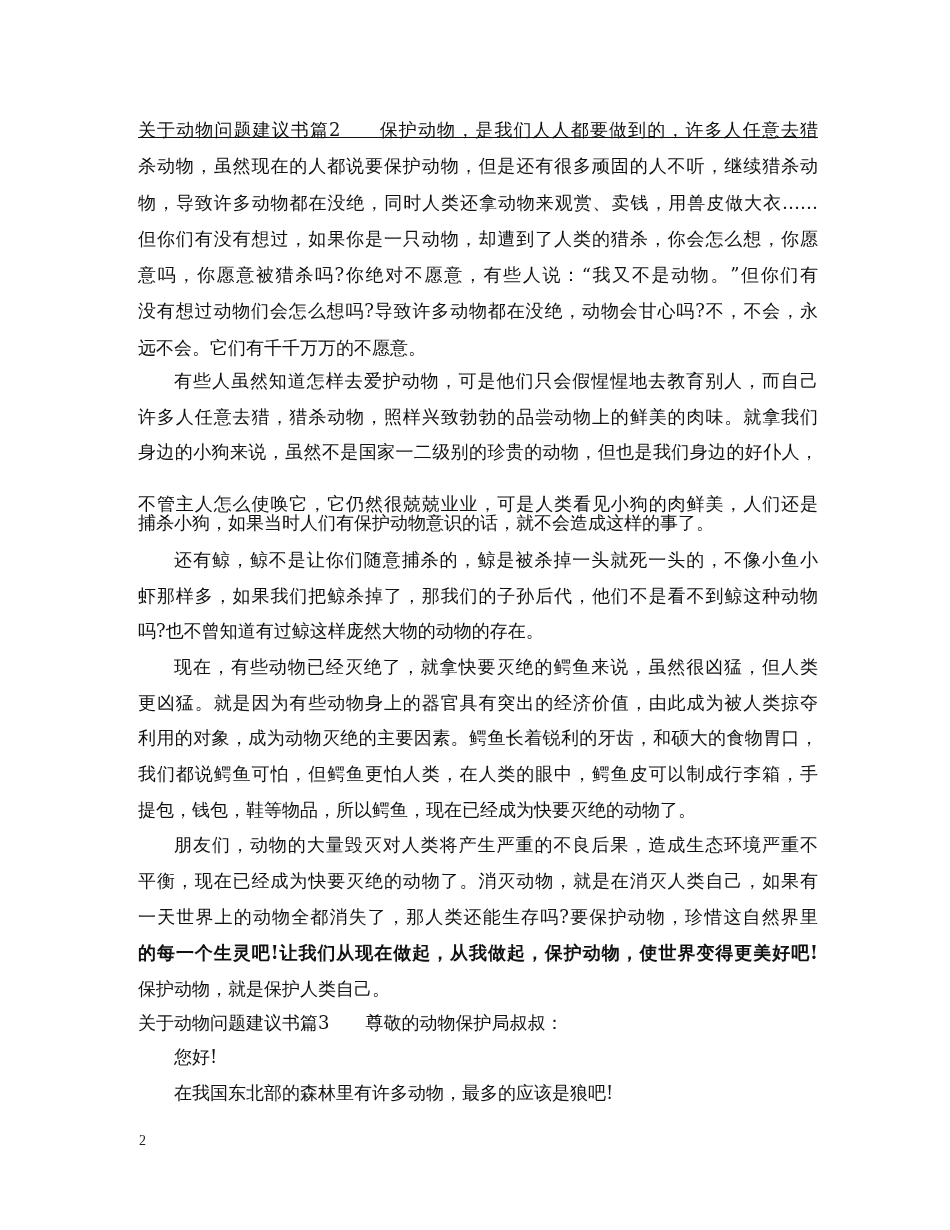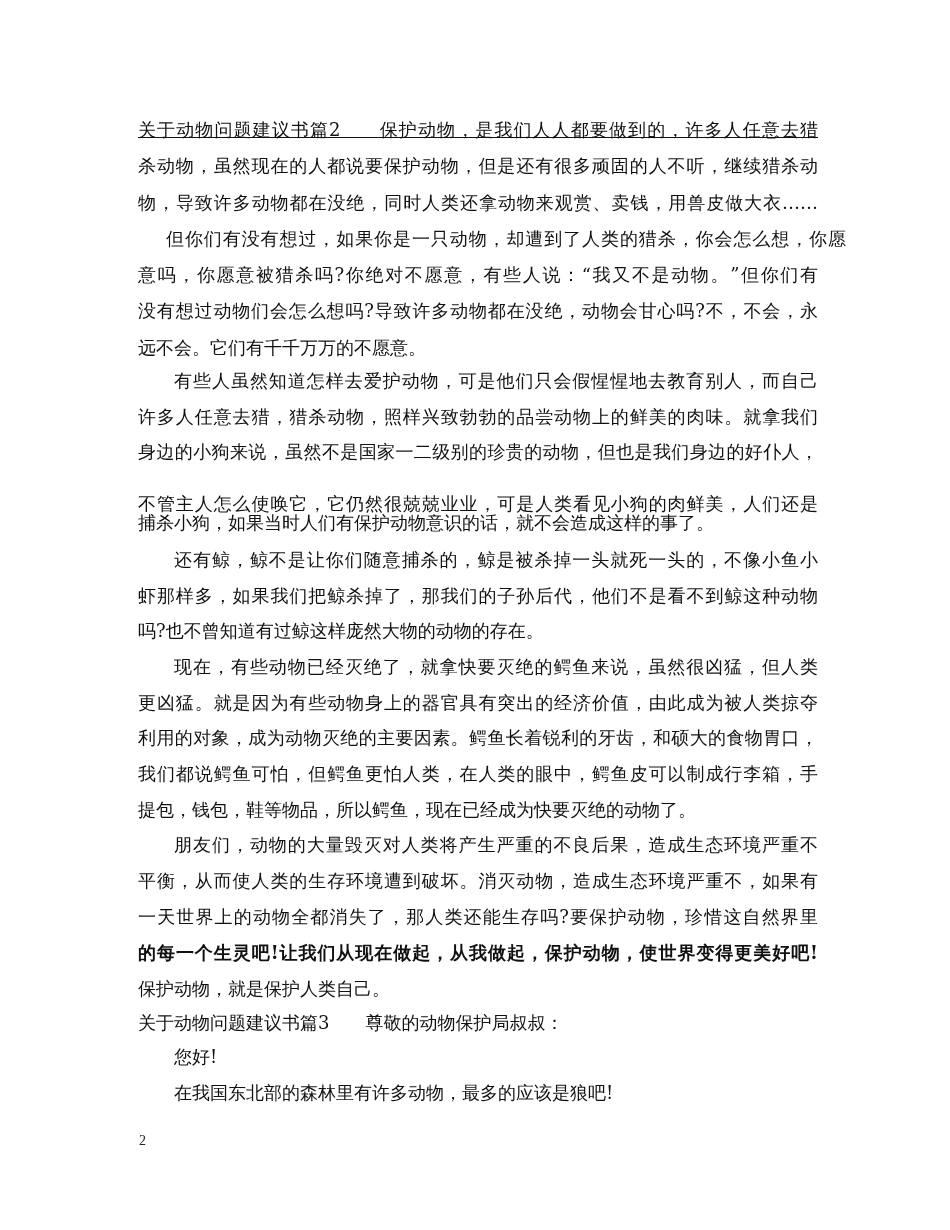--- a/index.html
+++ b/index.html
@@ -30,39 +30,39 @@
   }
 </style>
 </head>
 <body>
 
 <div class="page">
   <div id="lines">
       <div class="line" style="top: 115px; text-decoration: underline;">关于动物问题建议书篇2　　保护动物，是我们人人都要做到的，许多人任意去猎</div>
       <div class="line" style="top: 151px;">杀动物，虽然现在的人都说要保护动物，但是还有很多顽固的人不听，继续猎杀动</div>
       <div class="line" style="top: 188px;">物，导致许多动物都在没绝，同时人类还拿动物来观赏、卖钱，用兽皮做大衣……</div>
-      <div class="line" style="top: 224px; margin-left: 28px;">但你们有没有想过，如果你是一只动物，却遭到了人类的猎杀，你会怎么想，你愿</div>
+      <div class="line" style="top: 224px;">但你们有没有想过，如果你是一只动物，却遭到了人类的猎杀，你会怎么想，你愿</div>
       <div class="line" style="top: 260px;">意吗，你愿意被猎杀吗?你绝对不愿意，有些人说：“我又不是动物。”但你们有</div>
       <div class="line" style="top: 296px;">没有想过动物们会怎么想吗?导致许多动物都在没绝，动物会甘心吗?不，不会，永</div>
       <div class="line last" style="top: 333px;">远不会。它们有千千万万的不愿意。</div>
       <div class="line indent" style="top: 366px;">有些人虽然知道怎样去爱护动物，可是他们只会假惺惺地去教育别人，而自己</div>
       <div class="line" style="top: 402px;">许多人任意去猎，猎杀动物，照样兴致勃勃的品尝动物上的鲜美的肉味。就拿我们</div>
       <div class="line" style="top: 437px;">身边的小狗来说，虽然不是国家一二级别的珍贵的动物，但也是我们身边的好仆人，</div>
       <div class="line" style="top: 489px;">不管主人怎么使唤它，它仍然很兢兢业业，可是人类看见小狗的肉鲜美，人们还是</div>
       <div class="line last" style="top: 508px;">捕杀小狗，如果当时人们有保护动物意识的话，就不会造成这样的事了。</div>
       <div class="line indent" style="top: 545px;">还有鲸，鲸不是让你们随意捕杀的，鲸是被杀掉一头就死一头的，不像小鱼小</div>
       <div class="line" style="top: 581px;">虾那样多，如果我们把鲸杀掉了，那我们的子孙后代，他们不是看不到鲸这种动物</div>
       <div class="line last" style="top: 616px;">吗?也不曾知道有过鲸这样庞然大物的动物的存在。</div>
       <div class="line indent" style="top: 652px;">现在，有些动物已经灭绝了，就拿快要灭绝的鳄鱼来说，虽然很凶猛，但人类</div>
       <div class="line" style="top: 688px;">更凶猛。就是因为有些动物身上的器官具有突出的经济价值，由此成为被人类掠夺</div>
       <div class="line" style="top: 723px;">利用的对象，成为动物灭绝的主要因素。鳄鱼长着锐利的牙齿，和硕大的食物胃口，</div>
       <div class="line" style="top: 759px;">我们都说鳄鱼可怕，但鳄鱼更怕人类，在人类的眼中，鳄鱼皮可以制成行李箱，手</div>
       <div class="line last" style="top: 795px;">提包，钱包，鞋等物品，所以鳄鱼，现在已经成为快要灭绝的动物了。</div>
       <div class="line indent" style="top: 830px;">朋友们，动物的大量毁灭对人类将产生严重的不良后果，造成生态环境严重不</div>
-      <div class="line" style="top: 866px;">平衡，从而使人类的生存环境遭到破坏。消灭动物，造成生态环境严重不，如果有</div>
+      <div class="line" style="top: 866px;">平衡，现在已经成为快要灭绝的动物了。消灭动物，就是在消灭人类自己，如果有</div>
       <div class="line" style="top: 902px;">一天世界上的动物全都消失了，那人类还能生存吗?要保护动物，珍惜这自然界里</div>
       <div class="line" style="top: 938px; font-weight: bold;">的每一个生灵吧!让我们从现在做起，从我做起，保护动物，使世界变得更美好吧!</div>
       <div class="line last" style="top: 974px;">保护动物，就是保护人类自己。</div>
       <div class="line last" style="top: 1008px;">关于动物问题建议书篇3　　尊敬的动物保护局叔叔：</div>
       <div class="line indent last" style="top: 1042px;">您好!</div>
       <div class="line indent last" style="top: 1078px;">在我国东北部的森林里有许多动物，最多的应该是狼吧!</div>
     </div>
   <div class="page-number">2</div>
 </div>
 

